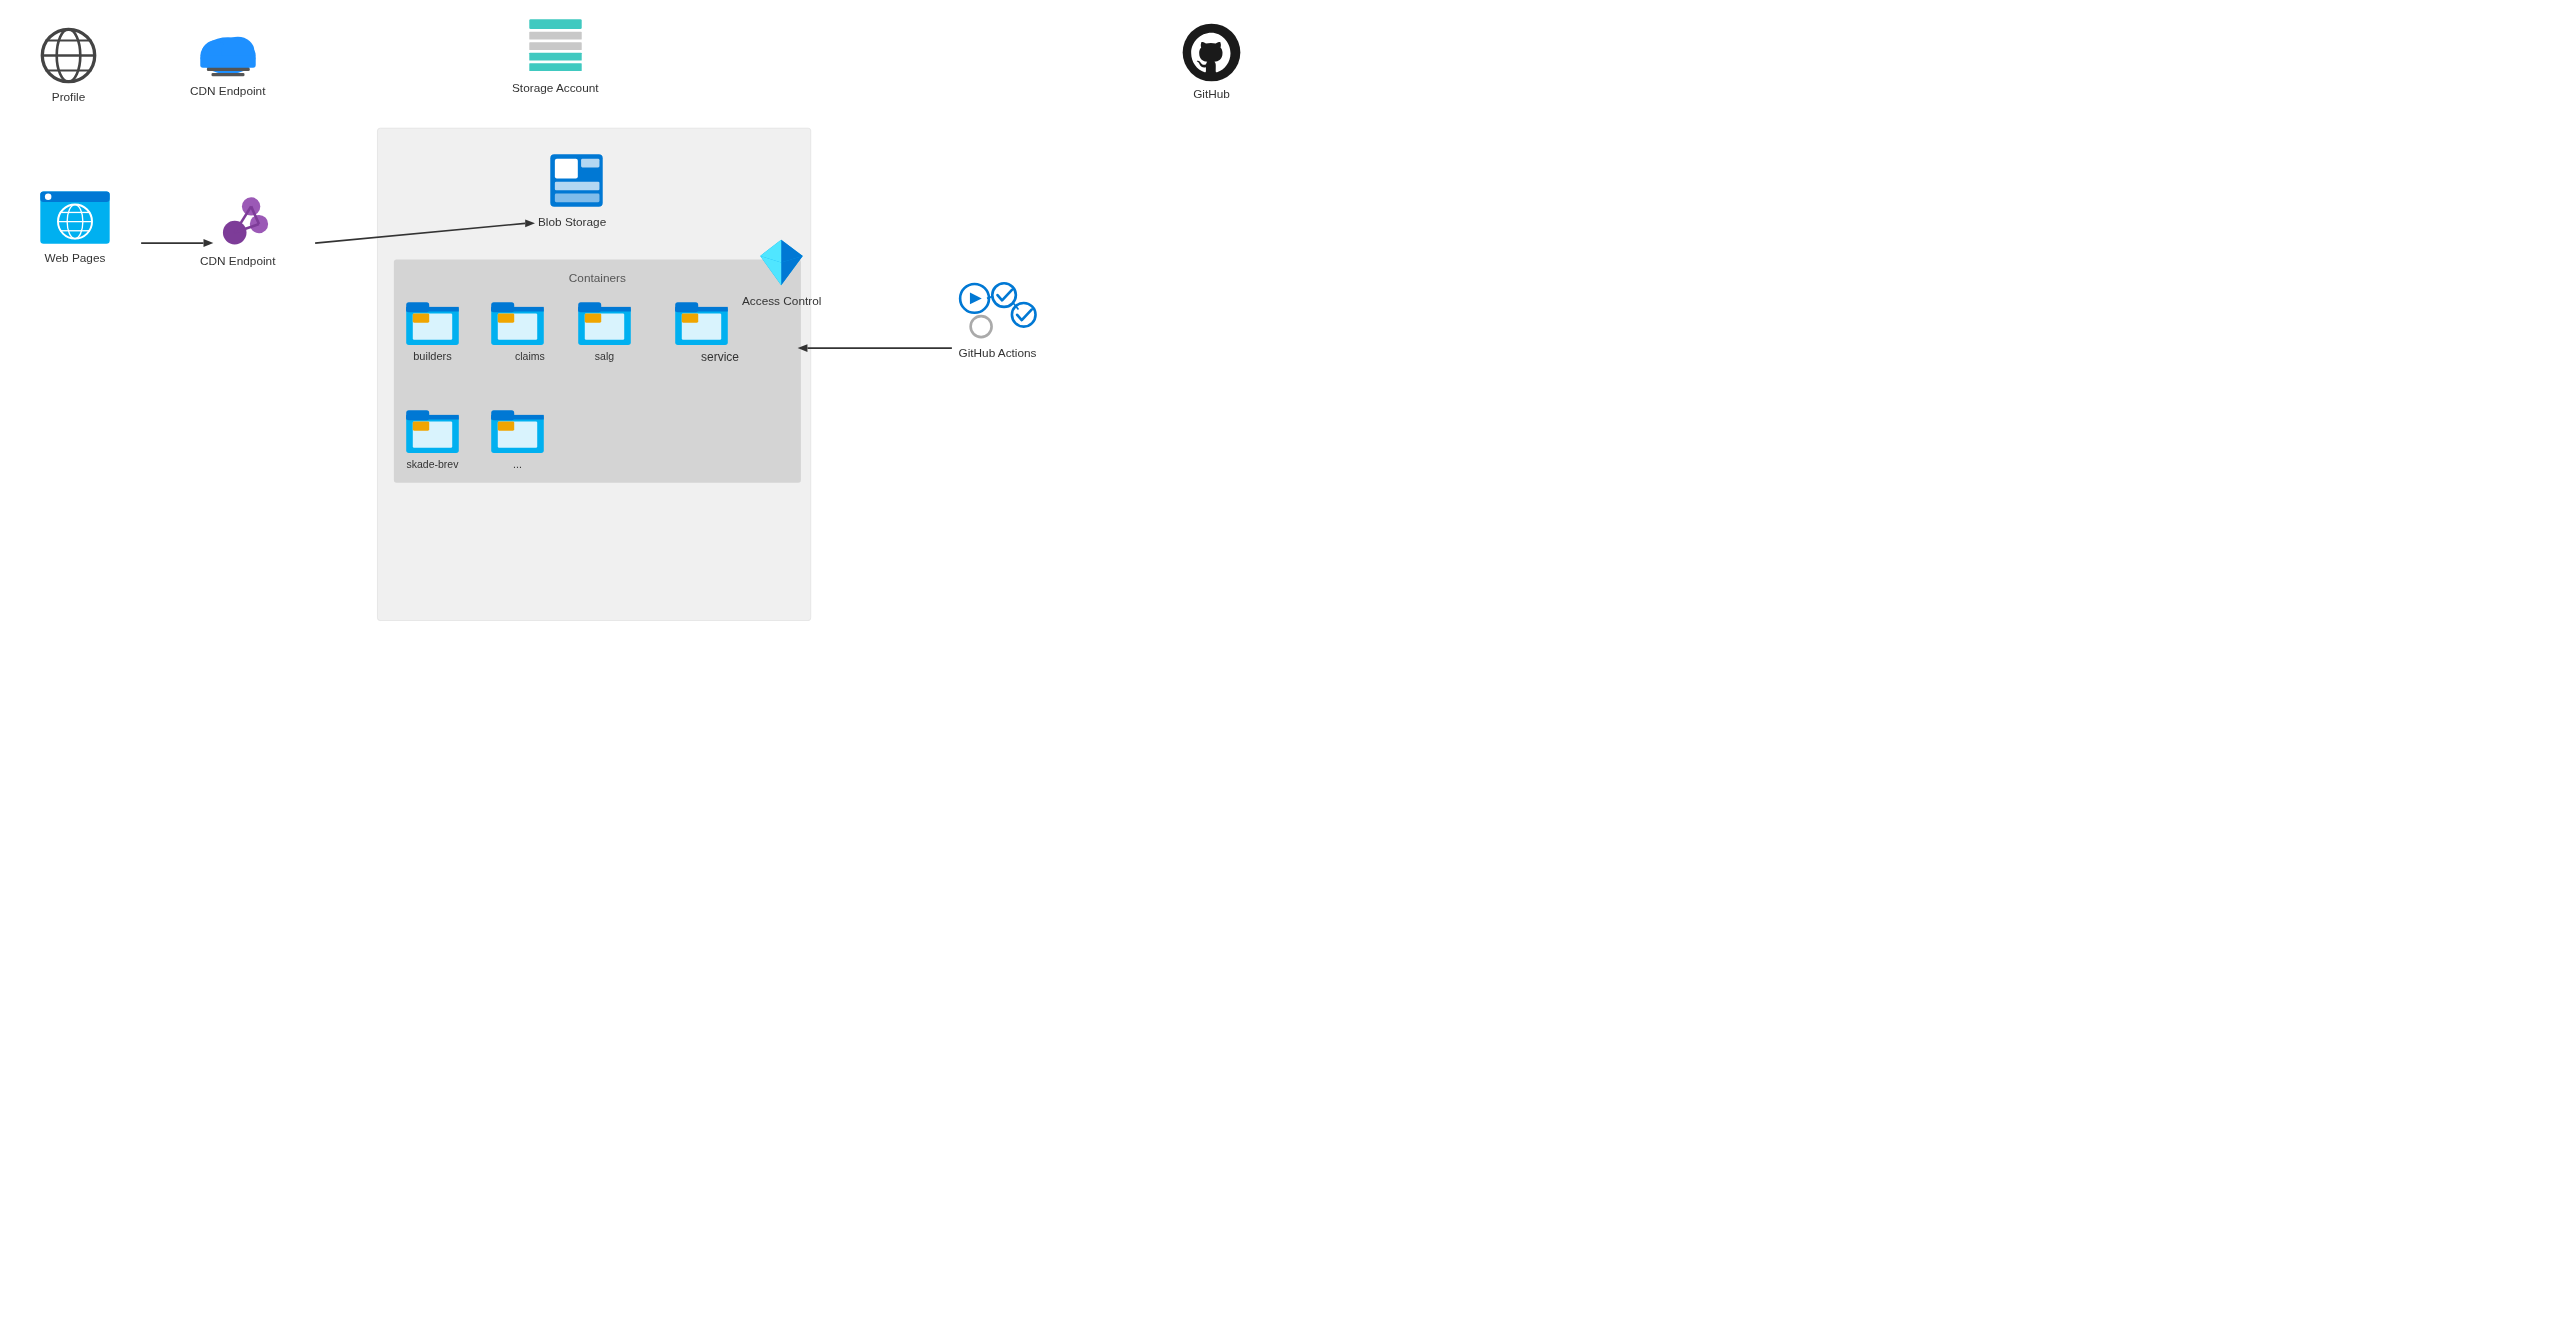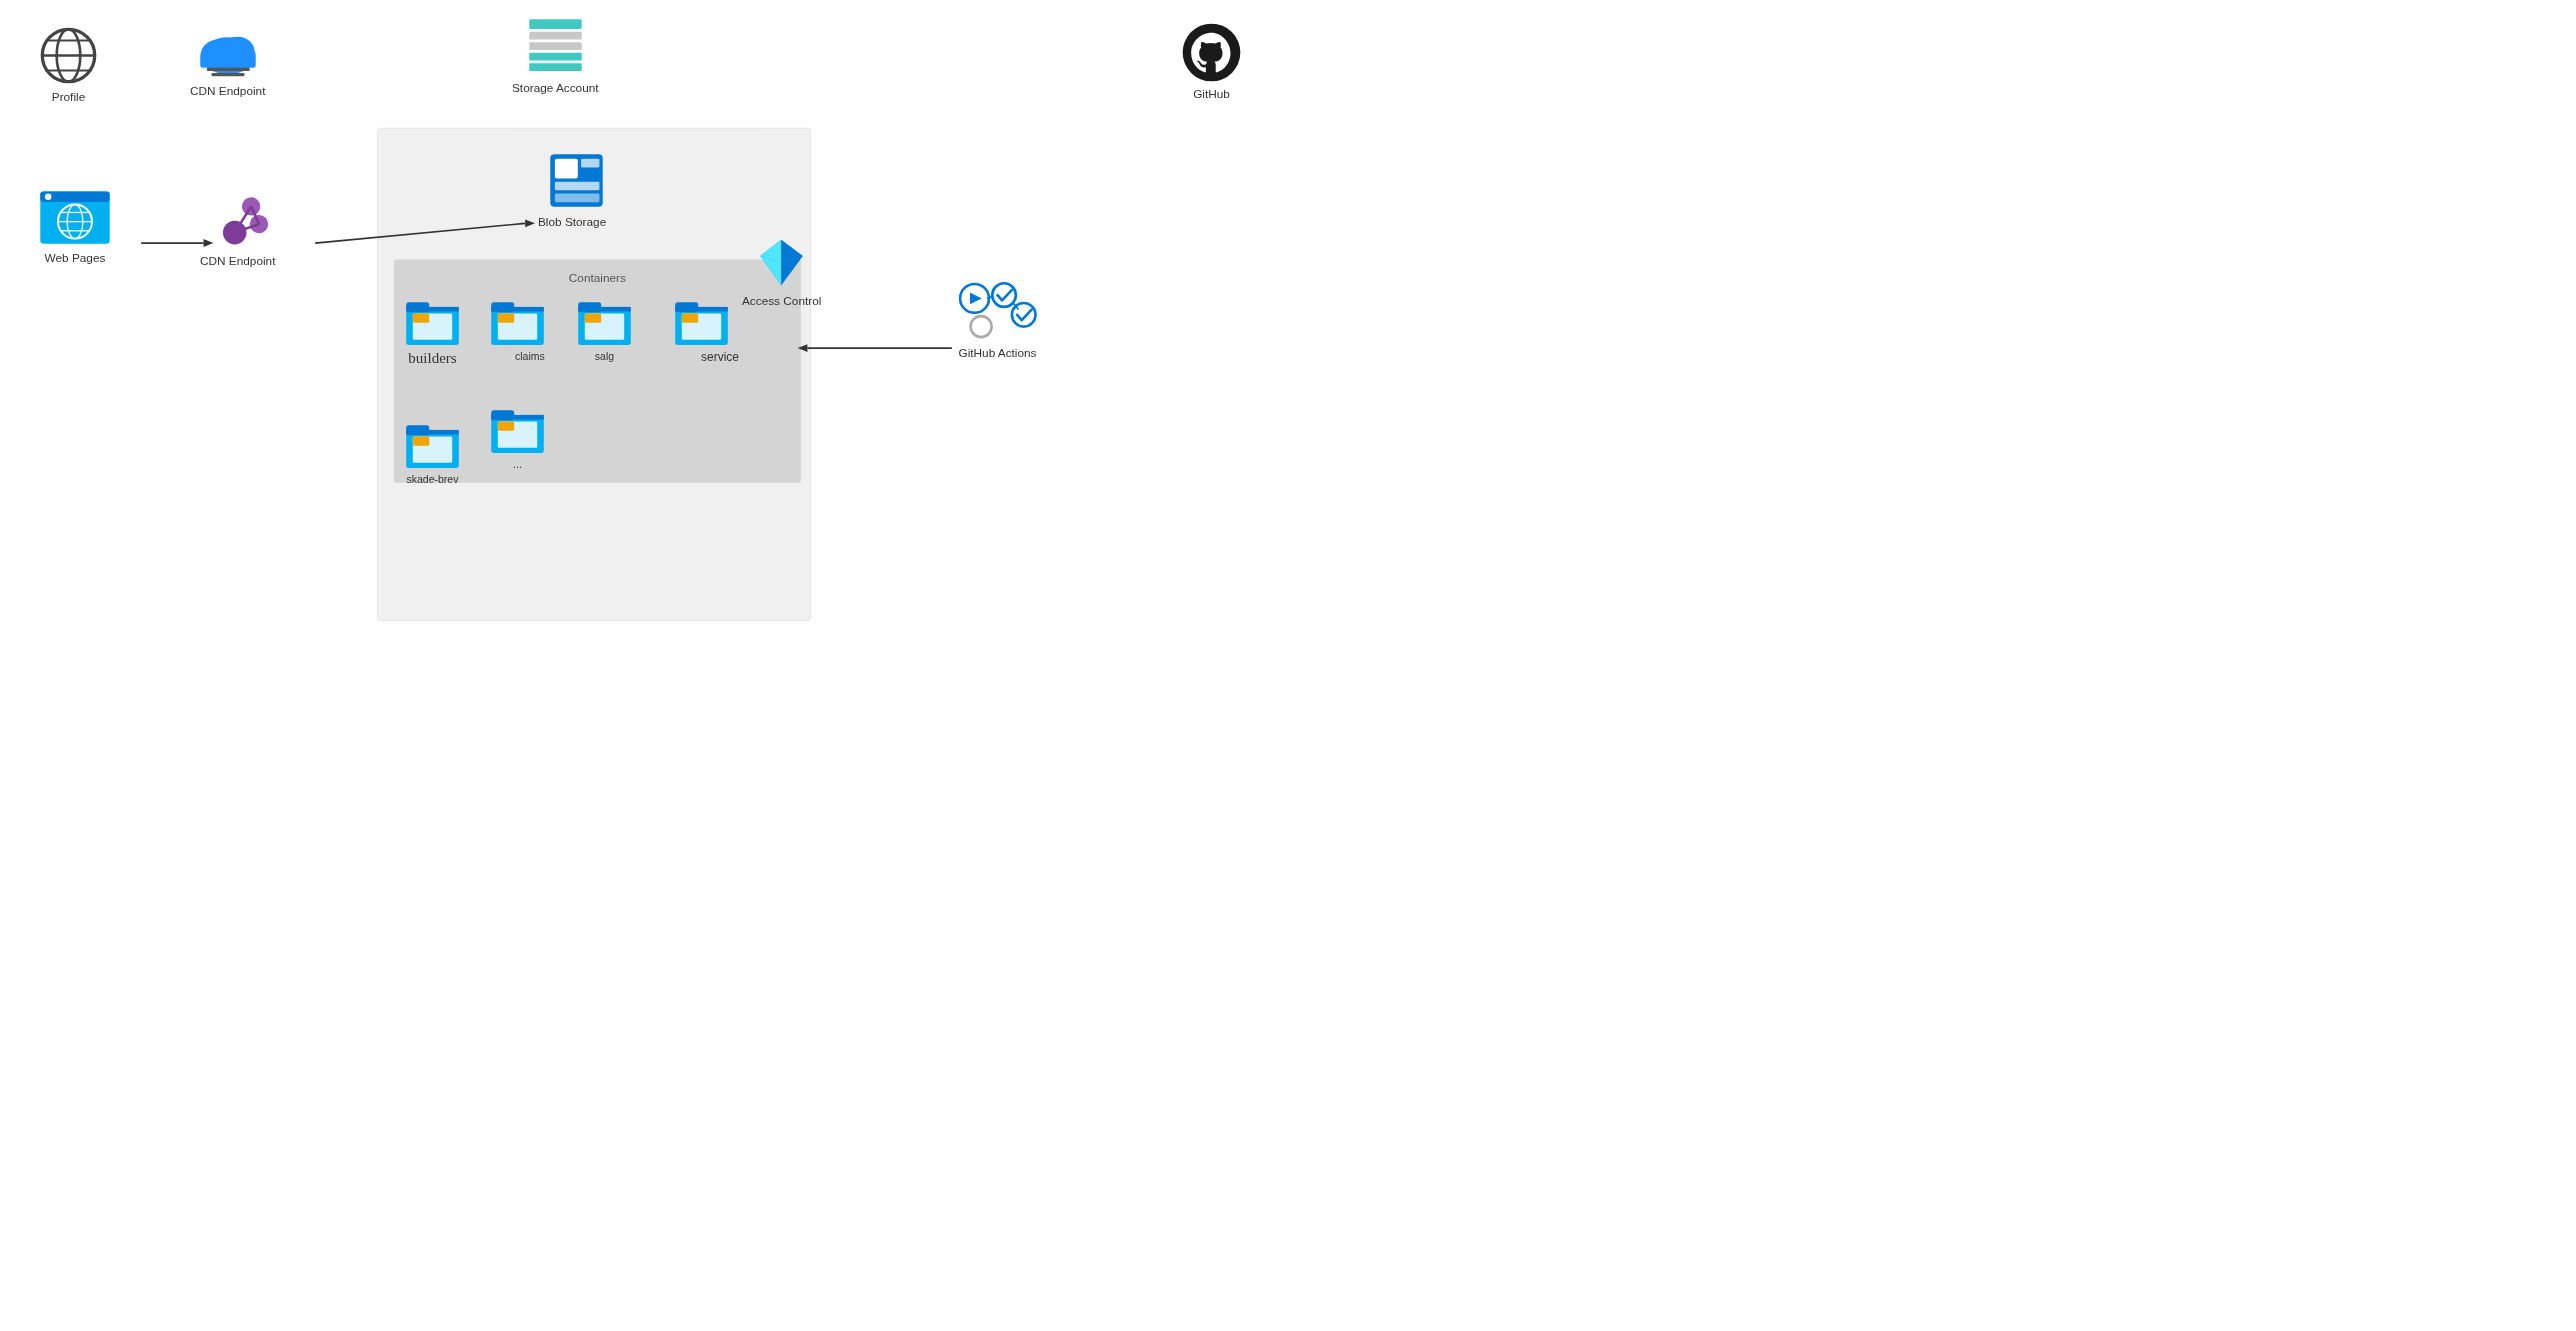--- a/index.html
+++ b/index.html
@@ -177,21 +177,21 @@
   </div>
 
   <div class="node" style="left:406px;top:299px;">
     <svg width="53" height="46" viewBox="0 0 80 70">
       <rect x="0" y="12" width="80" height="58" rx="4" fill="#00b0f0"></rect>
       <rect x="0" y="5" width="35" height="15" rx="4" fill="#0078d4"></rect>
       <rect x="0" y="12" width="80" height="7" rx="0" fill="#0078d4"></rect>
       <rect x="10" y="22" width="60" height="40" rx="2" fill="white" opacity="0.85"></rect>
       <rect x="10" y="22" width="25" height="14" rx="2" fill="#f0a500"></rect>
     </svg>
-    <span class="node-label" style="font-size:15px;font-family:Liberation Serif, serif;">builders</span>
+    <span class="node-label" style="font-size:11px;">builders</span>
   </div>
 
   <div class="node" style="left:491px;top:299px;">
     <svg width="53" height="46" viewBox="0 0 80 70">
       <rect x="0" y="12" width="80" height="58" rx="4" fill="#00b0f0"></rect>
       <rect x="0" y="5" width="35" height="15" rx="4" fill="#0078d4"></rect>
       <rect x="0" y="12" width="80" height="7" rx="0" fill="#0078d4"></rect>
       <rect x="10" y="22" width="60" height="40" rx="2" fill="white" opacity="0.85"></rect>
       <rect x="10" y="22" width="25" height="14" rx="2" fill="#f0a500"></rect>
     </svg>
@@ -213,21 +213,21 @@
     <svg width="53" height="46" viewBox="0 0 80 70">
       <rect x="0" y="12" width="80" height="58" rx="4" fill="#00b0f0"></rect>
       <rect x="0" y="5" width="35" height="15" rx="4" fill="#0078d4"></rect>
       <rect x="0" y="12" width="80" height="7" rx="0" fill="#0078d4"></rect>
       <rect x="10" y="22" width="60" height="40" rx="2" fill="white" opacity="0.85"></rect>
       <rect x="10" y="22" width="25" height="14" rx="2" fill="#f0a500"></rect>
     </svg>
     <span class="node-label" style="font-size:12px;margin-left:38px;">service</span>
   </div>
 
-  <div class="node" style="left:406px;top:422px;justify-content:center;">
+  <div class="node" style="left:406px;top:407px;justify-content:center;">
     <svg width="53" height="46" viewBox="0 0 80 70">
       <rect x="0" y="12" width="80" height="58" rx="4" fill="#00b0f0"></rect>
       <rect x="0" y="5" width="35" height="15" rx="4" fill="#0078d4"></rect>
       <rect x="0" y="12" width="80" height="7" rx="0" fill="#0078d4"></rect>
       <rect x="10" y="22" width="60" height="40" rx="2" fill="white" opacity="0.85"></rect>
       <rect x="10" y="22" width="25" height="14" rx="2" fill="#f0a500"></rect>
     </svg>
     <span class="node-label" style="font-size:10.5px;">skade-brev</span>
   </div>
 

